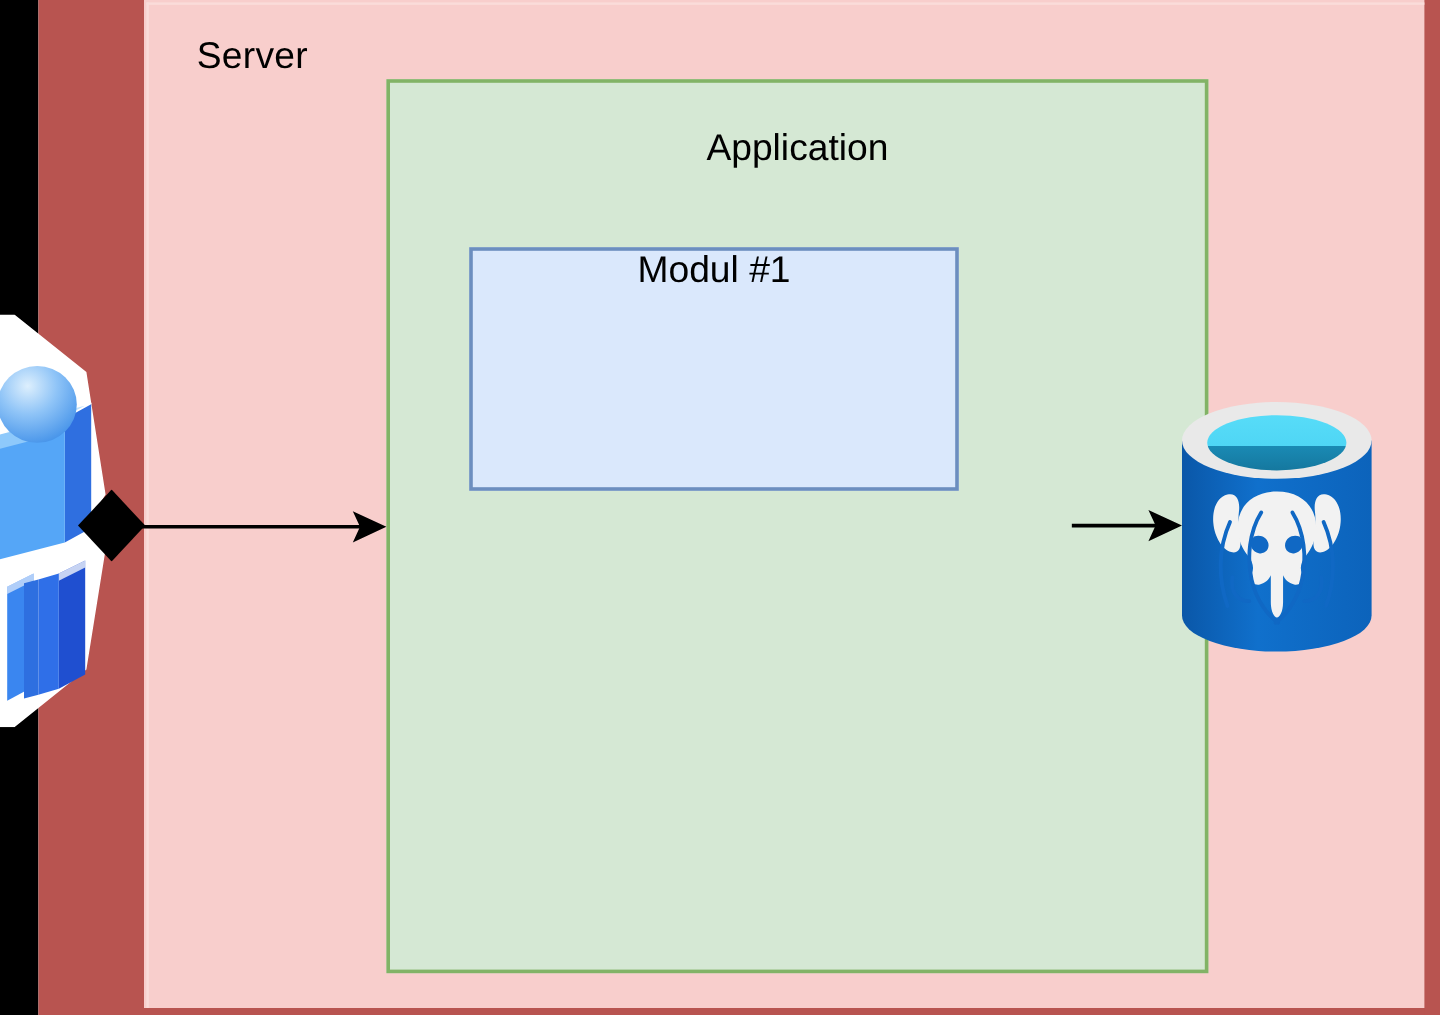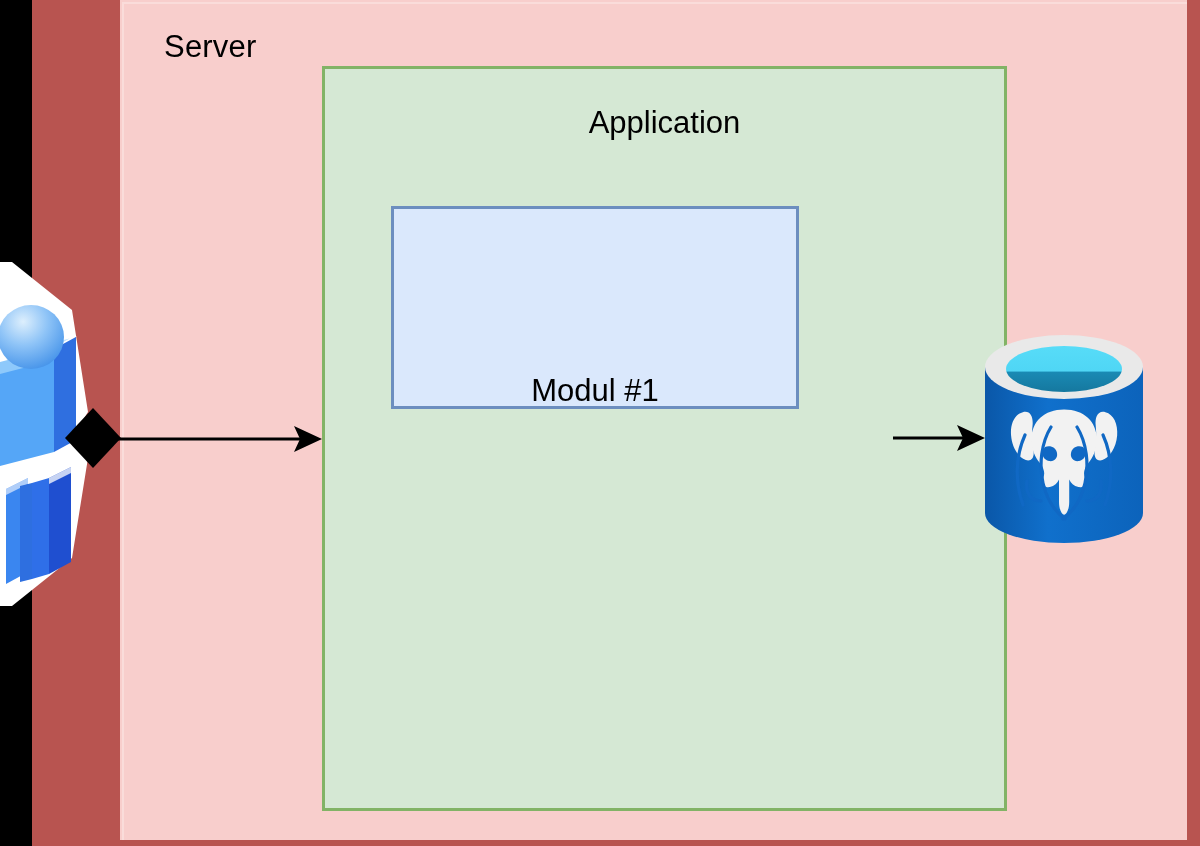--- a/index.html
+++ b/index.html
@@ -93,21 +93,21 @@
   
   .module-box {
     position: absolute;
     left: 66px;
     width: 408px;
     height: 203px;
     background: #dae8fc;
     border: 3px solid #6c8ebf;
     box-sizing: border-box;
     display: flex;
-    align-items: flex-end;
+    align-items: flex-start;
     justify-content: center;
   }
   .module-box.first { top: 137px; }
   .module-box.second { top: 474px; }
   .module-label {
     font-size: 31px;
     color: #000000;
     line-height: 1;
   }
 

